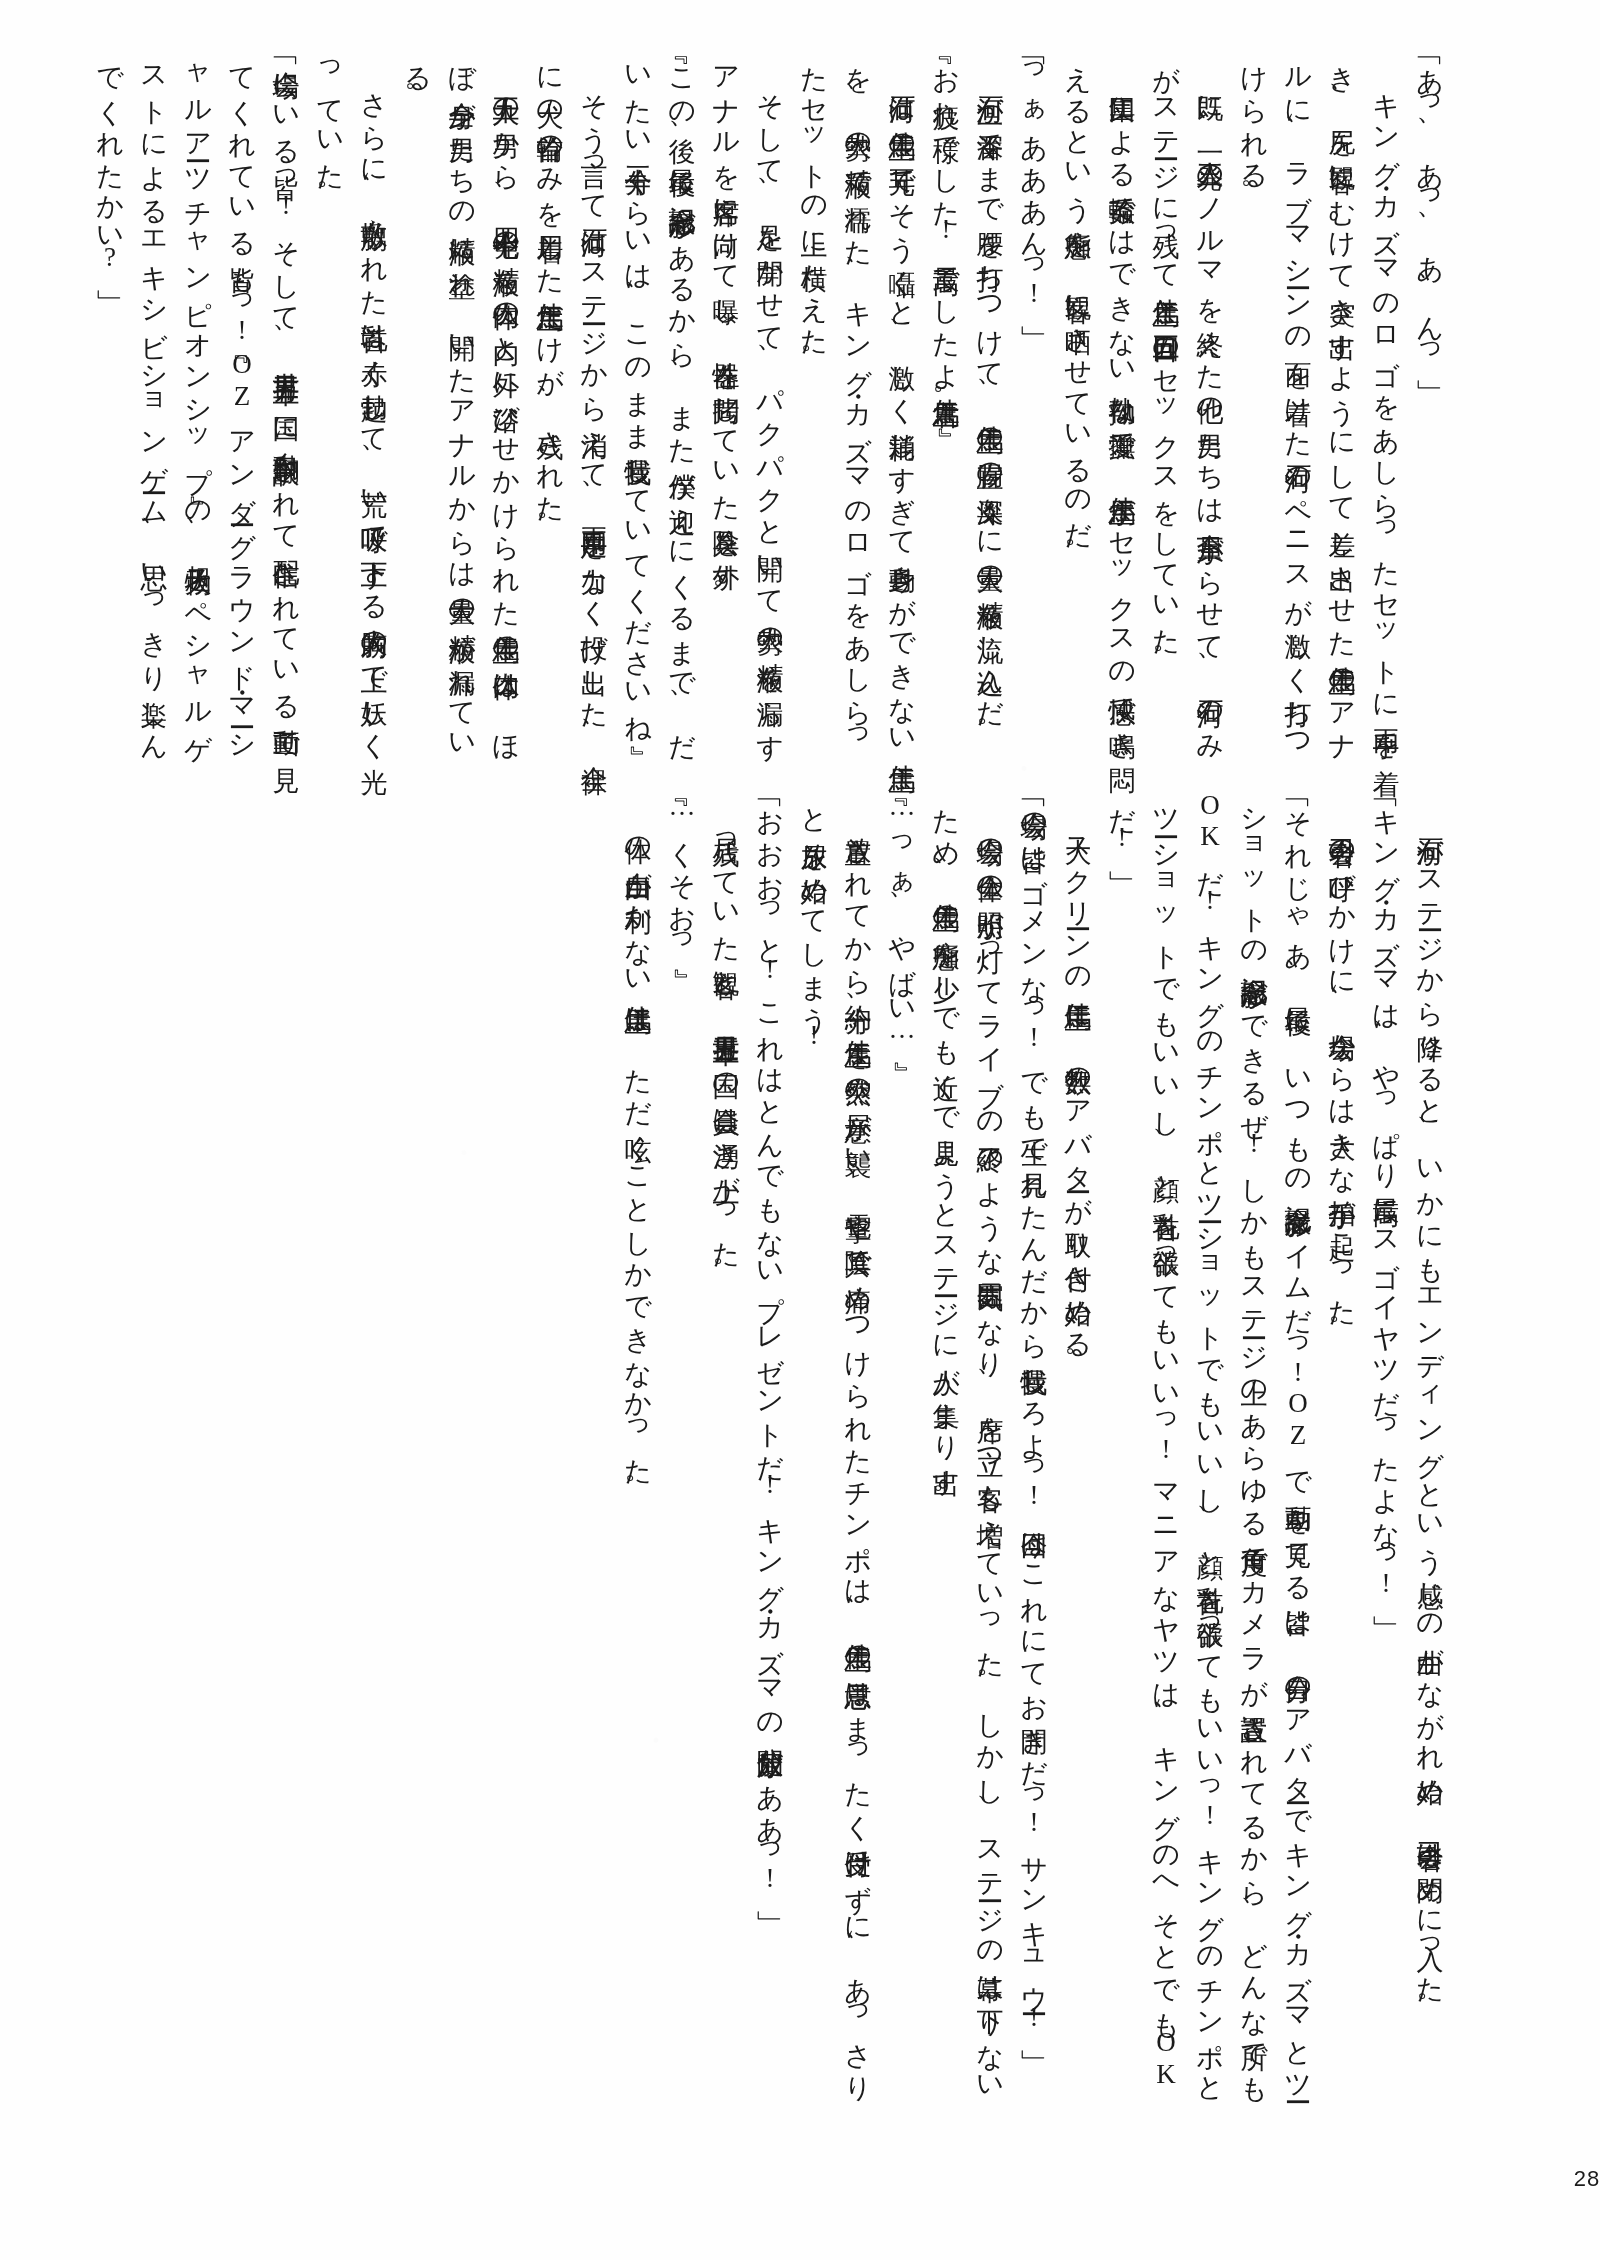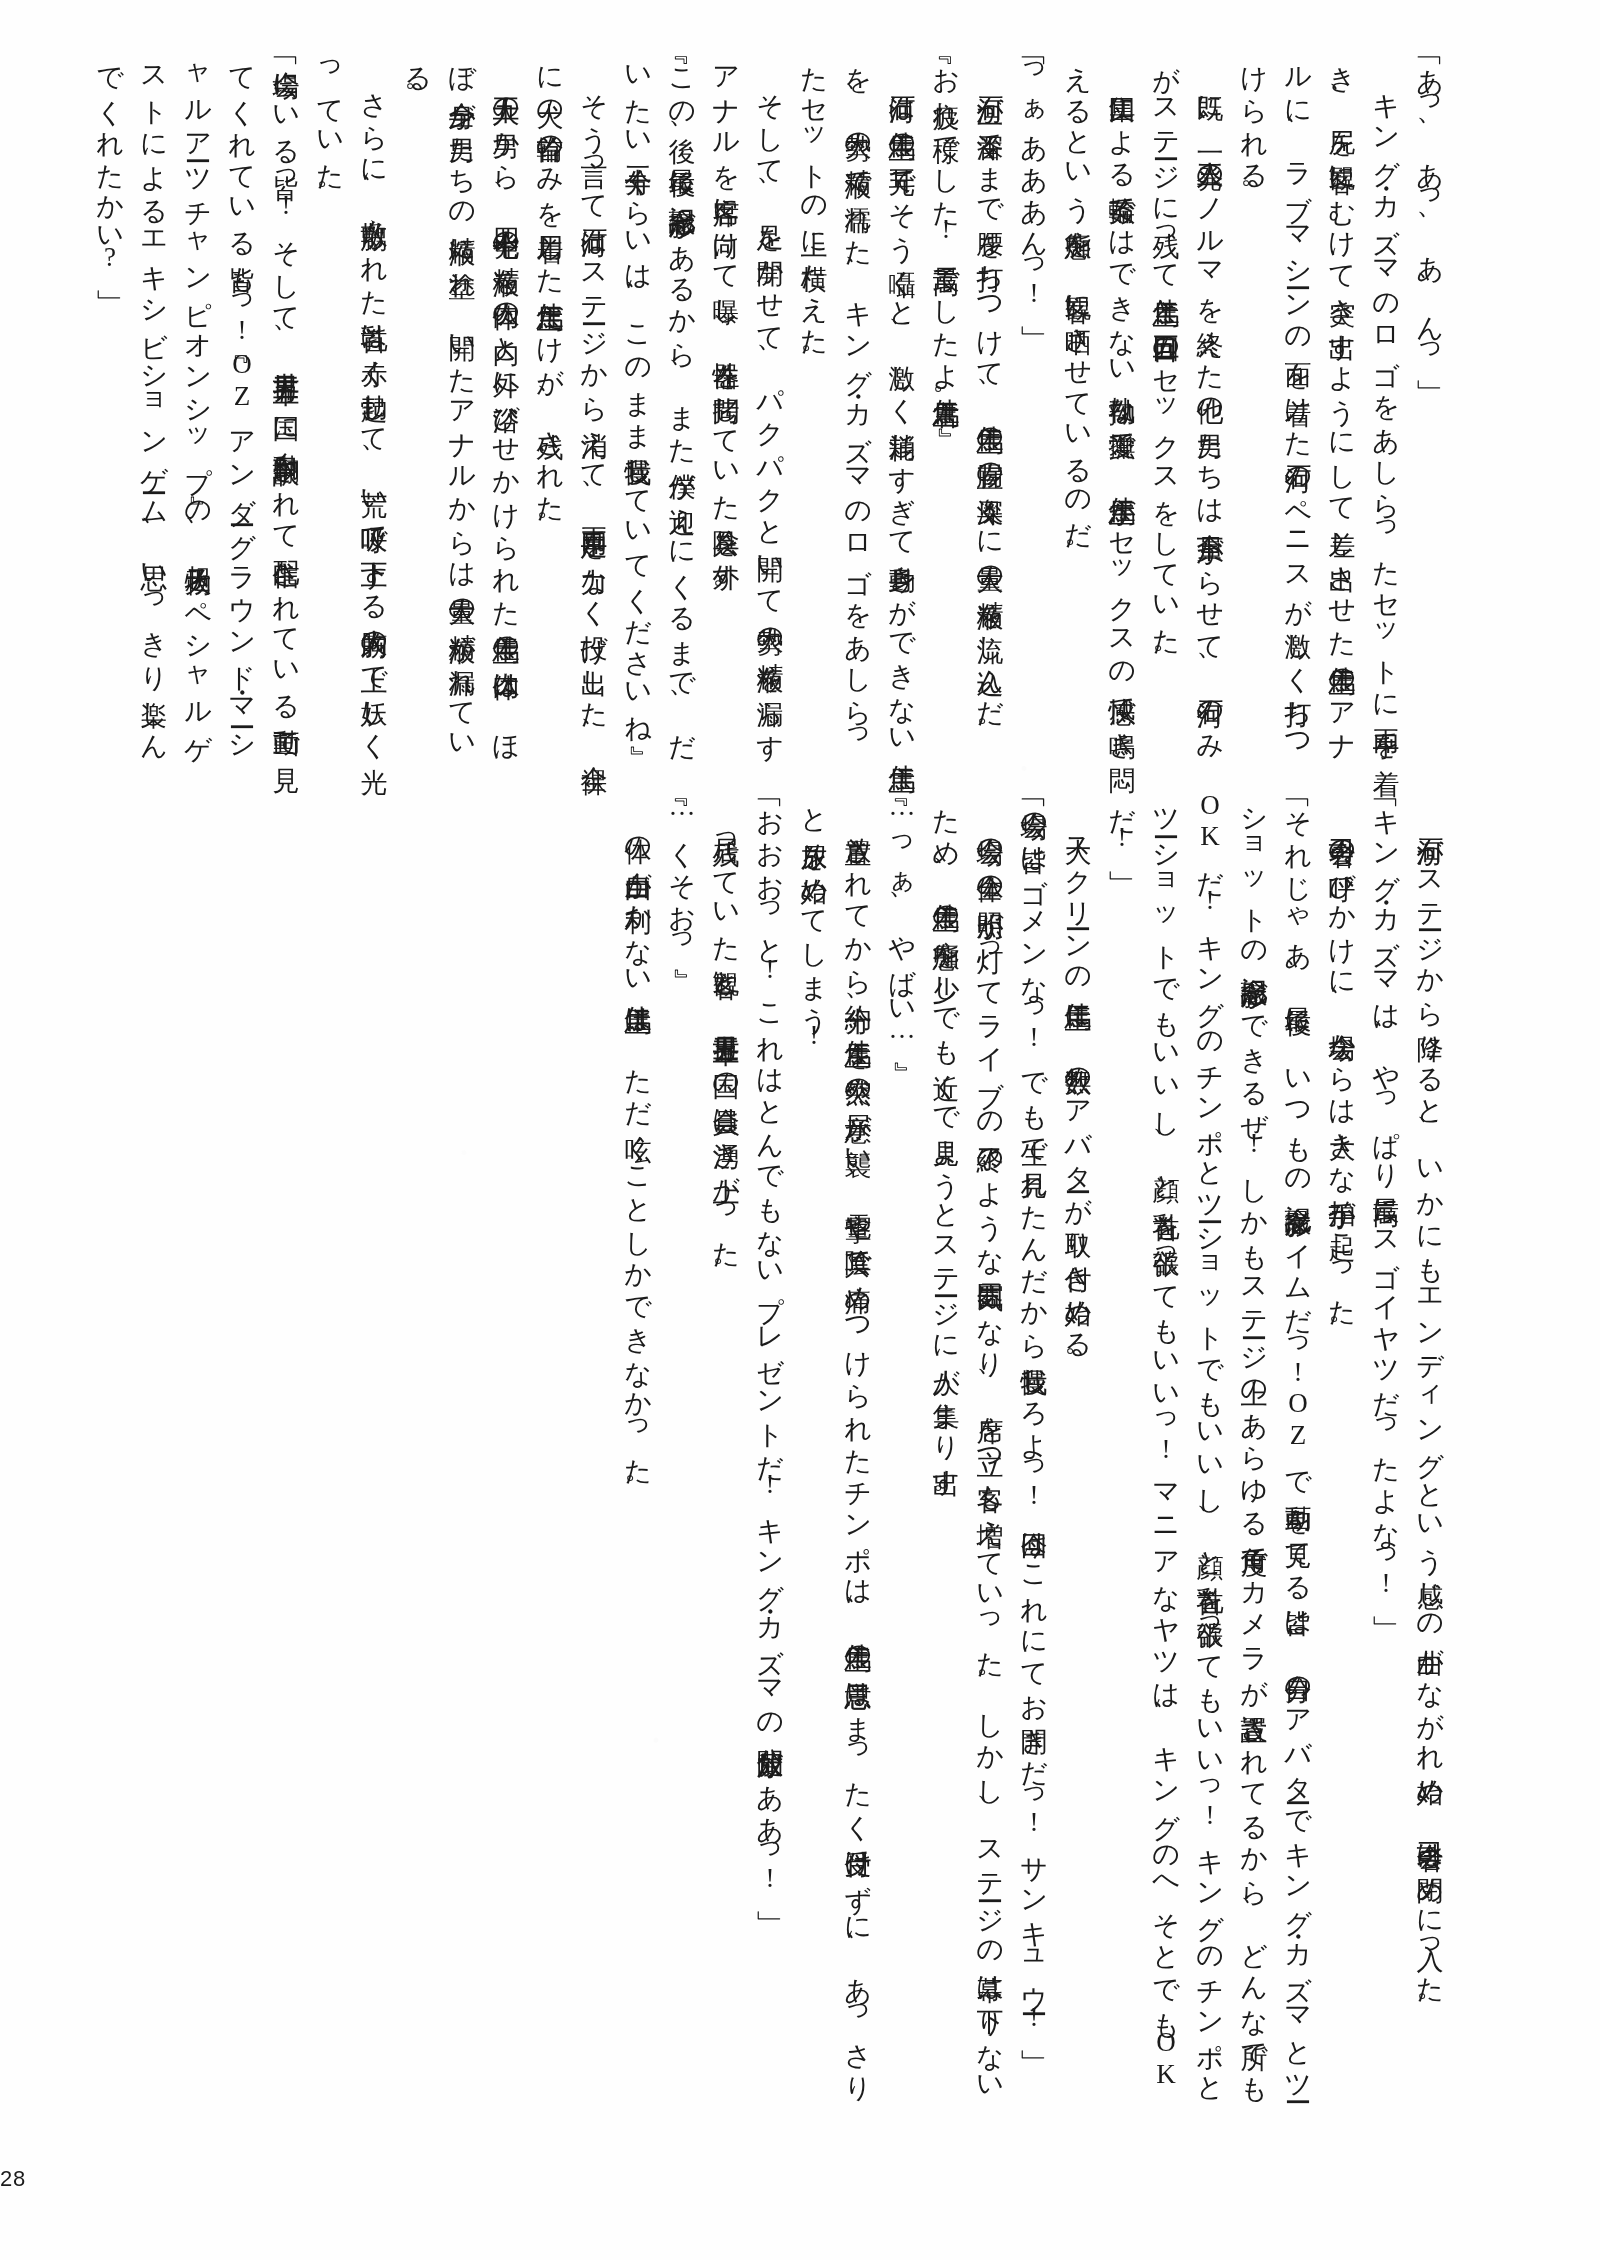--- a/index.html
+++ b/index.html
@@ -69,21 +69,21 @@
     text-indent: 1em;
     padding: 0;
   }
   .para.noindent { text-indent: 0; }
 
   .page-number {
     position: absolute;
     left: 0;
     right: 0;
     top: 2166px;
-    text-align: left;
+    text-align: right;
     font-size: 22px;
     font-family: "Liberation Sans", "DejaVu Sans", sans-serif;
     color: #1b1b1b;
     letter-spacing: 0.04em;
   }
 </style>
 </head>
 <body>
 
 <div class="page">

